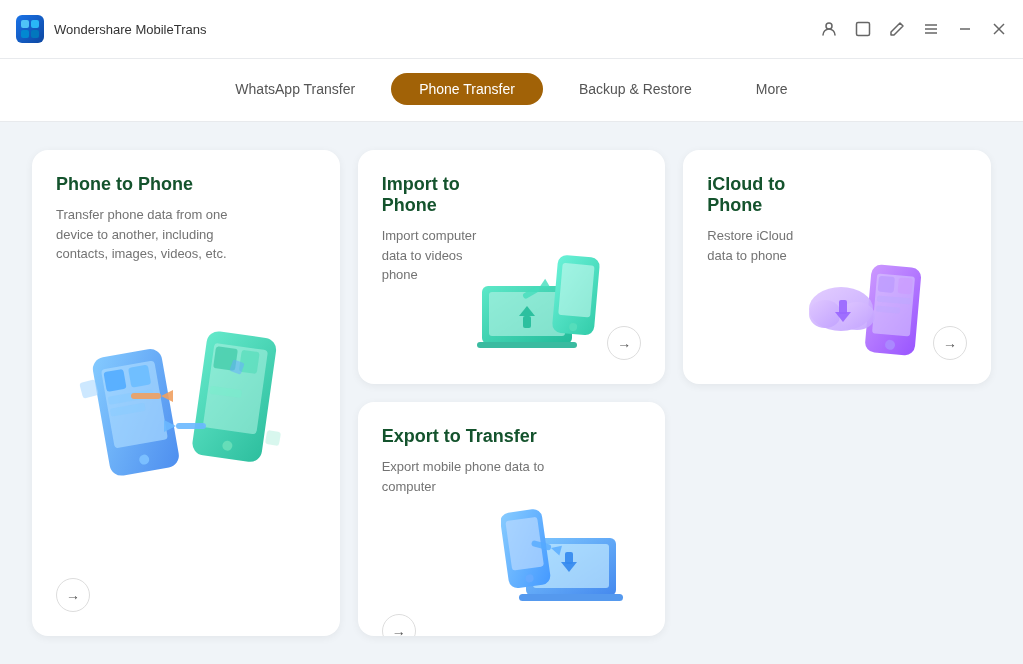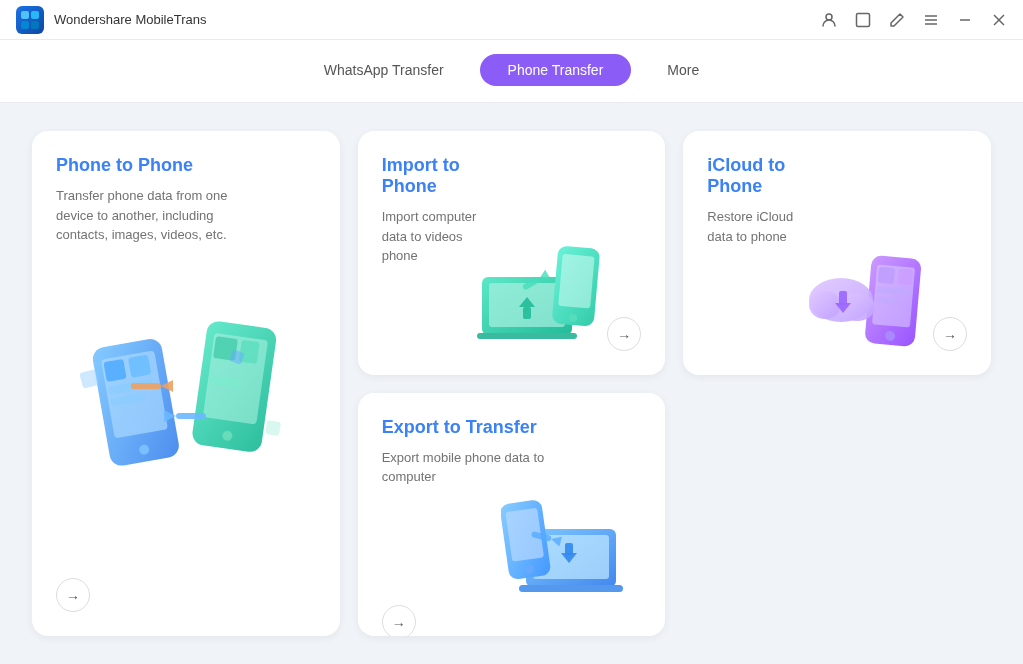--- a/index.html
+++ b/index.html
@@ -13,21 +13,21 @@
       flex-direction: column;
     }
 
     
     .titlebar {
       display: flex;
       align-items: center;
       justify-content: space-between;
       background: #ffffff;
       padding: 0 16px;
-      height: 40px;
+      height: 59px;
       border-bottom: 1px solid #e8eaed;
     }
     .titlebar-left {
       display: flex;
       align-items: center;
       gap: 10px;
     }
     .app-icon {
       width: 28px;
       height: 28px;
@@ -73,21 +73,21 @@
       border-radius: 24px;
       font-size: 14px;
       font-weight: 500;
       cursor: pointer;
       transition: all 0.2s;
       border: none;
       background: transparent;
       color: #555;
     }
     .nav-tab.active {
-      background: #8b5cf6;
+      background: #a16207;
       color: white;
     }
 
     
     .main-content {
       flex: 1;
       padding: 28px 32px;
       display: grid;
       grid-template-columns: 1fr 1fr 1fr;
       grid-template-rows: 1fr 1fr;
@@ -110,21 +110,21 @@
       box-shadow: 0 2px 8px rgba(0,0,0,0.06);
     }
 
     .card-large {
       grid-row: 1 / 3;
     }
 
     .card-title {
       font-size: 18px;
       font-weight: 700;
-      color: #3b82f6;
+      color: #14532d;
       margin-bottom: 10px;
     }
     .card-desc {
       font-size: 13px;
       color: #737373;
       line-height: 1.5;
       max-width: 180px;
     }
 
     .arrow-btn {
@@ -192,20 +192,21 @@
           <line x1="3" y1="3" x2="13" y2="13" stroke="#666" stroke-width="1.5"></line>
           <line x1="13" y1="3" x2="3" y2="13" stroke="#666" stroke-width="1.5"></line>
         </svg>
     </span>
   </div>
 </div>
 
 <div class="nav-bar">
   <button class="nav-tab">WhatsApp Transfer</button>
   <button class="nav-tab active">Phone Transfer</button>
+  <button class="nav-tab">Backup &amp; Restore</button>
   <button class="nav-tab">More</button>
 </div>
 
 <div class="main-content">
 
   <div class="card card-large" style="display:flex;flex-direction:column;">
     <div>
       <div class="card-title">Phone to Phone</div>
       <div class="card-desc">Transfer phone data from one device to another, including contacts, images, videos, etc.</div>
     </div>

